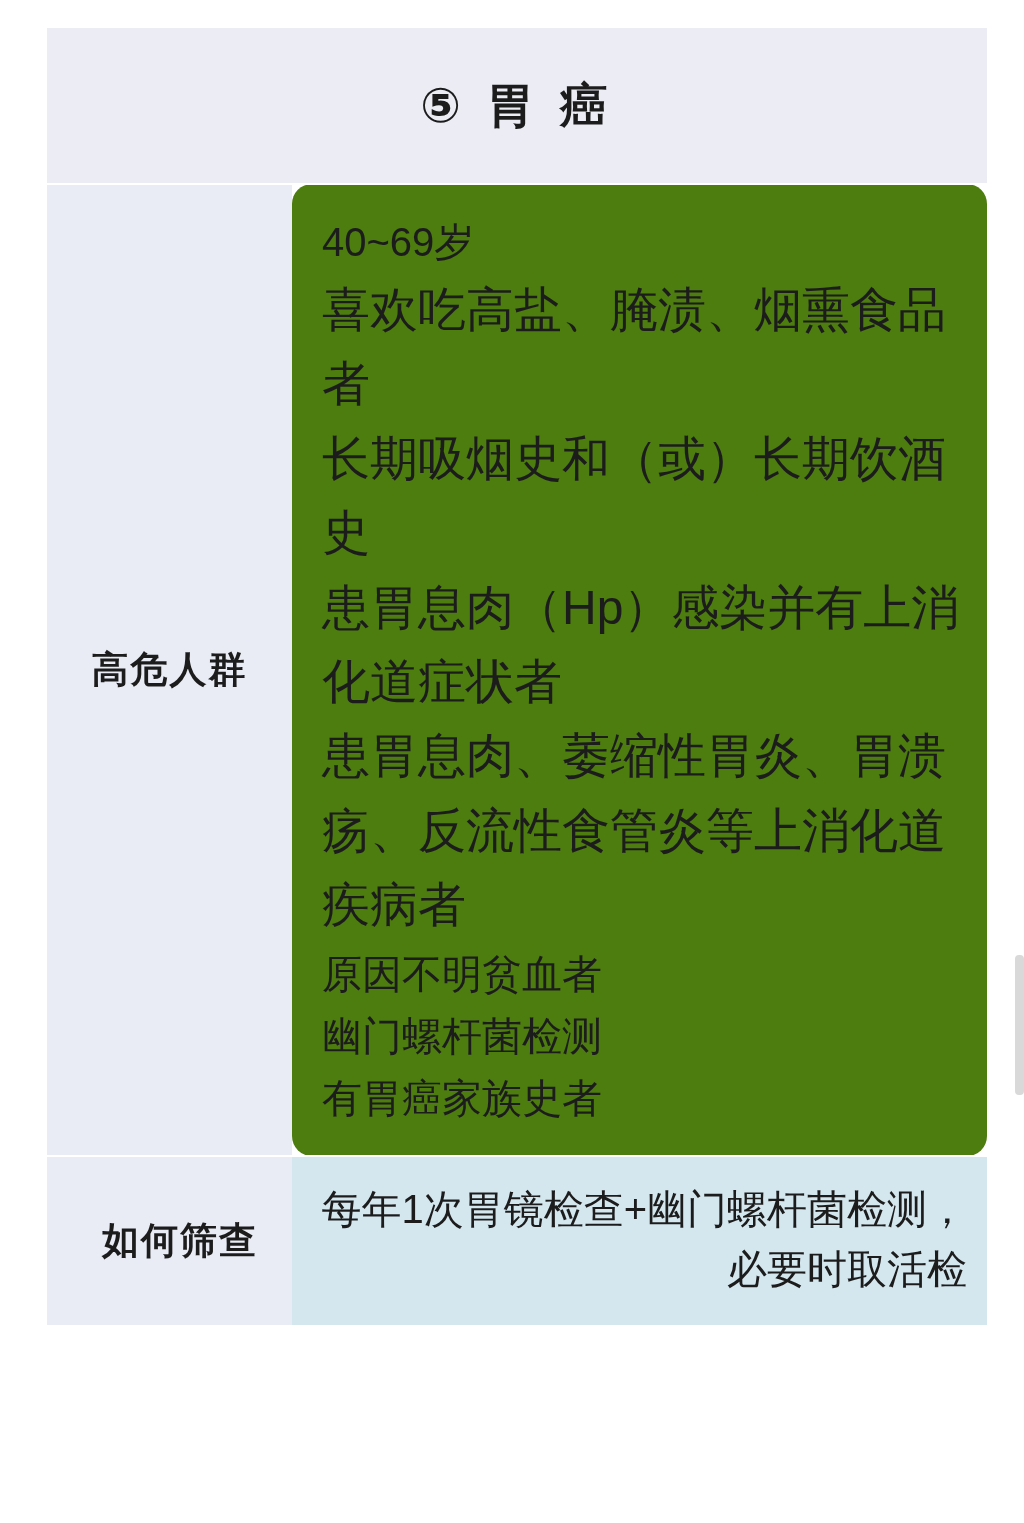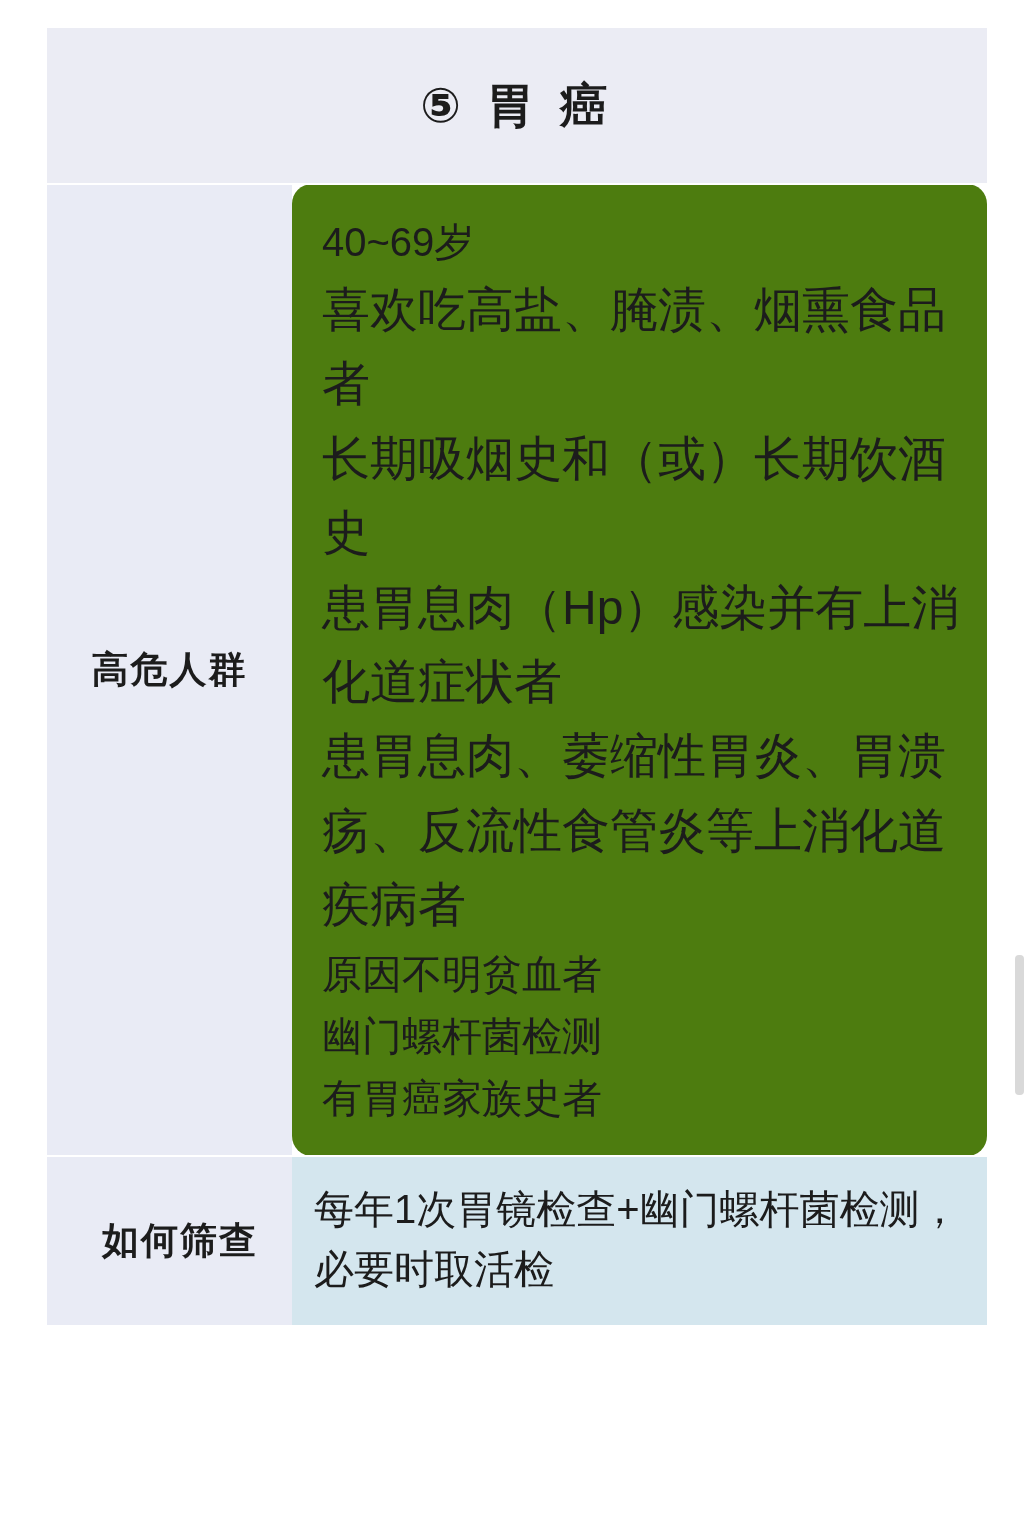--- a/index.html
+++ b/index.html
@@ -87,20 +87,21 @@
   .wrap-line {
     font-size: 48px;
     line-height: 1.55;
     color: #1c1c1c;
   }
 
   .screen-cell {
     background: #d4e6ee;
     vertical-align: middle;
     padding: 22px 20px 26px 22px;
+    text-align: right;
   }
 
   .screen-text {
     font-size: 40px;
     line-height: 1.5;
     color: #1c1c1c;
   }
 
   .scroll-indicator {
     position: absolute;

